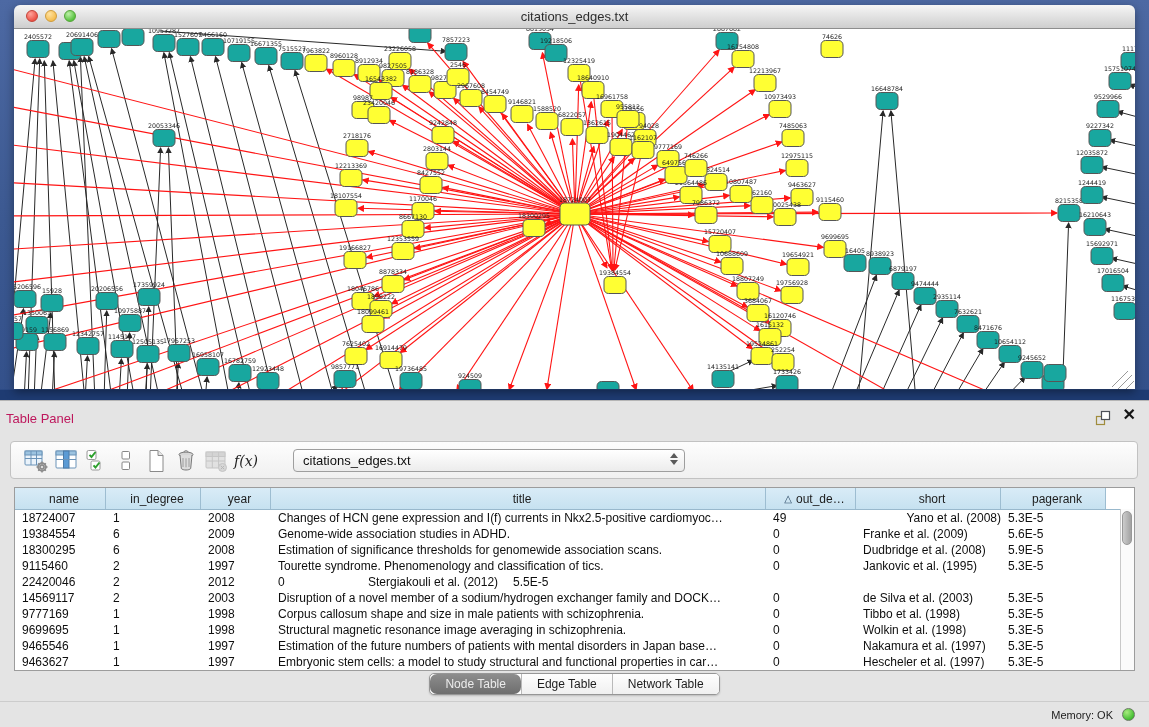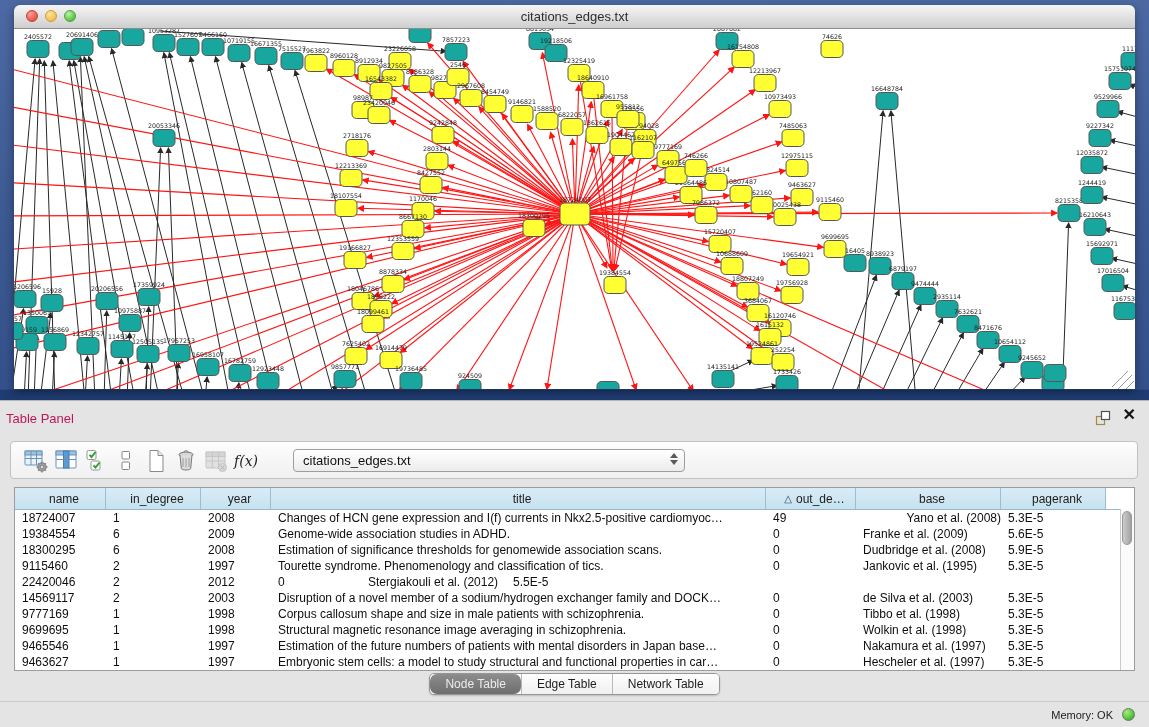--- a/index.html
+++ b/index.html
@@ -873,21 +873,21 @@
             <span>year</span>
           </div>
           <div class="th" style="width: 495px;">
             <span>title</span>
           </div>
           <div class="th" style="width: 90px;">
             <span class="sort-glyph">△</span>
             <span>out_de…</span>
           </div>
           <div class="th" style="width: 145px;">
-            <span>base</span>
+            <span>short</span>
           </div>
           <div class="th" style="width: 105px;">
             <span>pagerank</span>
           </div>
         </div>
       <div class="tbody" id="tbody">
           <div class="tr">
             <div class="td" style="width: 91px;">18724007</div>
             <div class="td" style="width: 95px;">1</div>
             <div class="td" style="width: 70px;">2008</div>

